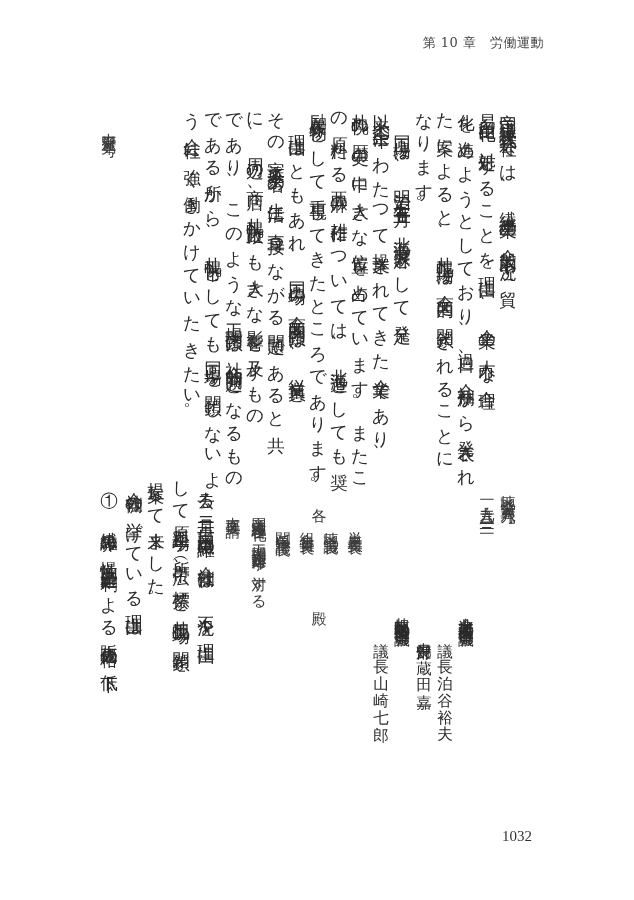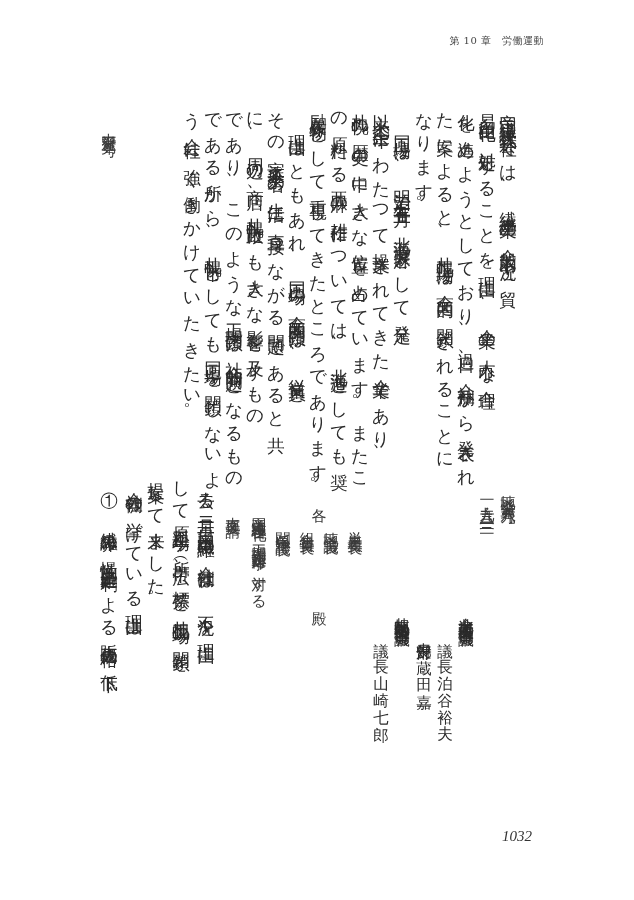--- a/index.html
+++ b/index.html
@@ -2,32 +2,32 @@
 <html><head>
 <meta charset="utf-8">
 <style>
   html, body { margin: 0; padding: 0; }
   body {
     width: 634px; height: 900px; background: #ffffff; position: relative; overflow: hidden;
     font-family: "DejaVu Serif", "Liberation Serif", serif; color: #2b2b2b;
   }
   .header {
     position: absolute; top: 34px; right: 90px;
-    font-size: 10px; color: #444; letter-spacing: 0.5px; white-space: pre;
+    font-size: 13px; color: #444; letter-spacing: 0.5px; white-space: pre;
   }
   .col {
     position: absolute; writing-mode: vertical-rl; text-orientation: upright;
     font-size: 17.5px; line-height: 21px; width: 21px; letter-spacing: 3.6px;
     white-space: pre; color: #2a2a2a;
   }
   .col.small { font-size: 15px; letter-spacing: 2.2px; color: #3a3a3a; }
   .col.addr { font-size: 15.5px; letter-spacing: 1.4px; }
   .pagenum {
     position: absolute; top: 828px; left: 502px;
-    font-family: "Liberation Serif", serif; font-style: italic; font-size: 15px; color: #333;
+    font-family: "Liberation Serif", serif; font-size: 15px; color: #333;
   }
 </style>
 </head>
 <body>
 
 <div class="header">第 10 章　労働運動</div>
 
 <div>
   <div class="col" style="left: 497px; top: 100px;">帝国繊維株式会社では、繊維産業の全般的不況と貿</div>
   <div class="col" style="left: 476px; top: 100px;">易自由化に対処することを理由に、企業の大巾な合理</div>

